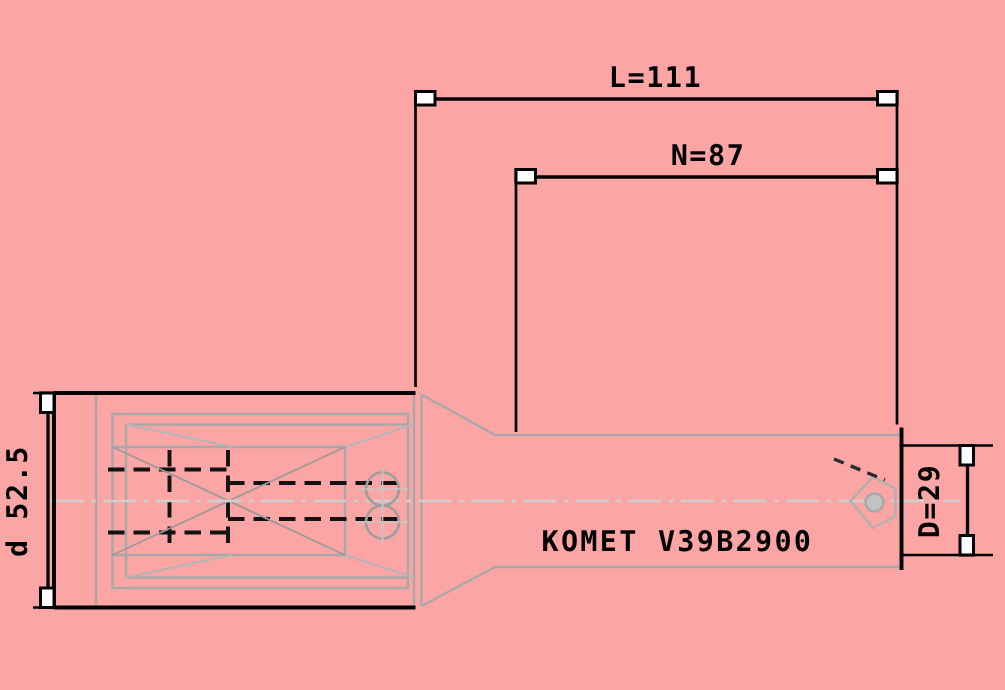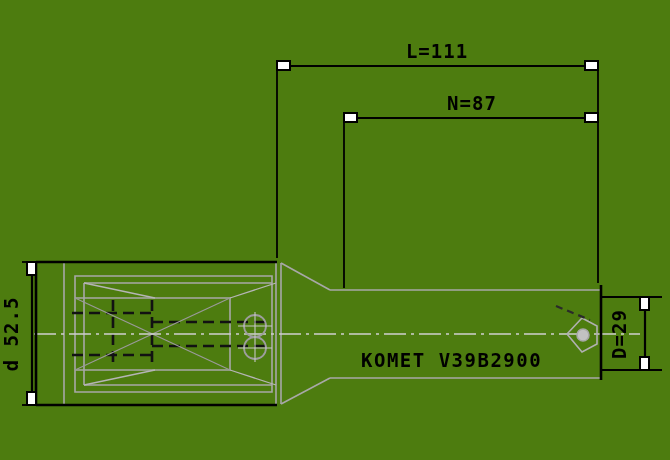--- a/index.html
+++ b/index.html
@@ -4,21 +4,21 @@
 <style>
   html, body {
     margin: 0;
     padding: 0;
     background: #ffffff;
   }
   #drawing-root {
     position: relative;
     width: 670px;
     height: 460px;
-    background: #4d7c0f;
+    background: #fca5a5;
     overflow: hidden;
     font-family: "DejaVu Sans Mono", monospace;
   }
   #cad-svg {
     position: absolute;
     left: 0;
     top: 0;
     width: 670px;
     height: 460px;
   }

